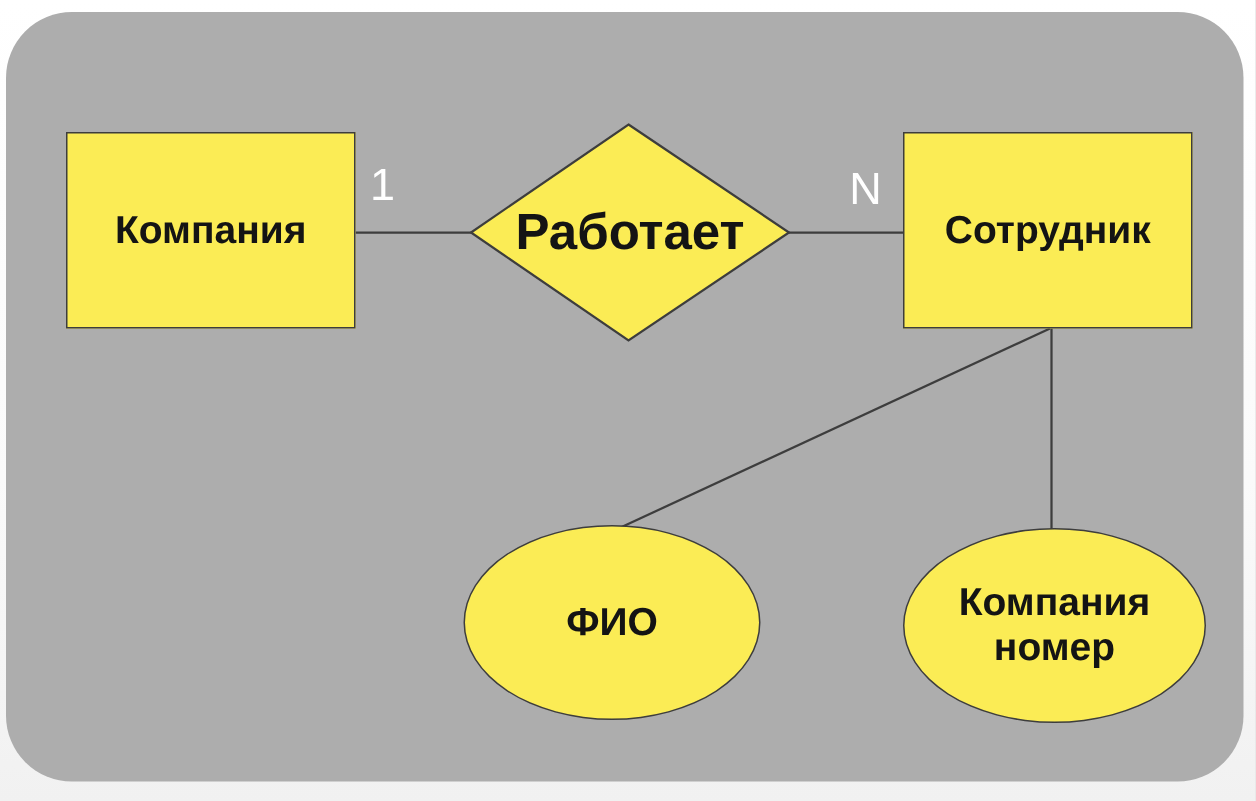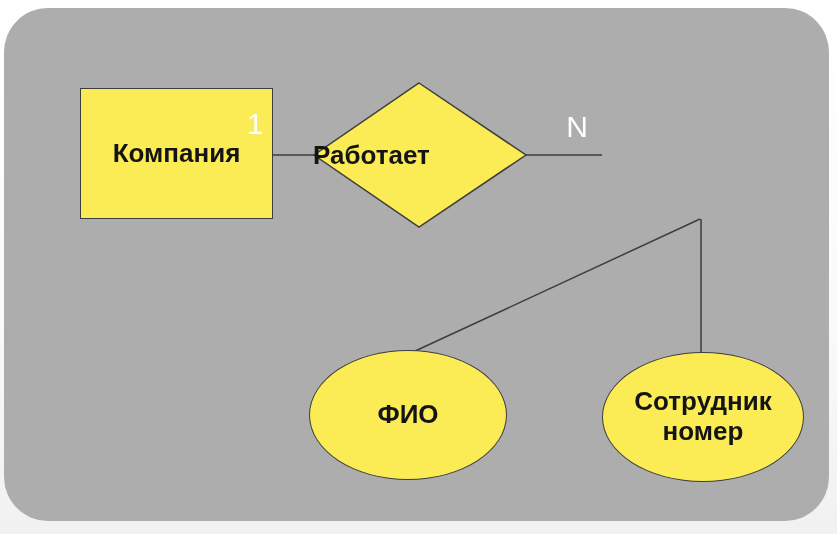--- a/index.html
+++ b/index.html
@@ -52,29 +52,29 @@
     text-align: center;
     color: var(--label-text);
     font-weight: 700;
     font-size: 26px;
     line-height: 1.15;
   }
   .entity {
     background: var(--shape-fill);
     border: 1.5px solid var(--shape-stroke);
   }
-  .entity.company  { left: 44px;  top: 88px; width: 193px; height: 131px; margin-left: 36px; }
+  .entity.company  { left: 44px;  top: 88px; width: 193px; height: 131px; }
   .entity.employee { left: 602px; top: 88px; width: 193px; height: 131px; }
   .rel-label {
     position: absolute;
     left: 313px; top: 83px;
     width: 214px; height: 144px;
-    display: flex; align-items: center; 
+    display: flex; align-items: center; justify-content: center;
     color: var(--label-text);
-    font-weight: 700; font-size: 26px;
+    font-weight: 700; font-size: 34px;
   }
   .attr {
     background: var(--shape-fill);
     border: 1.5px solid var(--shape-stroke);
     border-radius: 50%;
     text-align: center;
   }
   .attr.fio { left: 309px; top: 350px; width: 198px; height: 130px; }
   .attr.tab { left: 602px; top: 352px; width: 202px; height: 130px; padding: 0 28px; }
   .card {
@@ -99,28 +99,31 @@
     <line x1="526" y1="155" x2="602" y2="155"></line>
     <line x1="700" y1="219" x2="413" y2="352"></line>
     <line x1="701" y1="219" x2="701" y2="353"></line>
     <polygon points="419,83 526,155 419,227 314,155"></polygon>
   </svg>
 
   <div class="node entity company">
     <span>Компания</span>
   </div>
 
+  <div class="node entity employee">
+    <span>Сотрудник</span>
+  </div>
 
   <div class="rel-label">
     <span>Работает</span>
   </div>
 
   <div class="node attr fio">
     <span>ФИО</span>
   </div>
 
   <div class="node attr tab">
-    <span>Сотрудник номер</span>
+    <span>Компания номер</span>
   </div>
 
   <div class="card one">1</div>
   <div class="card n">N</div>
 </div>
 
 </body></html>

